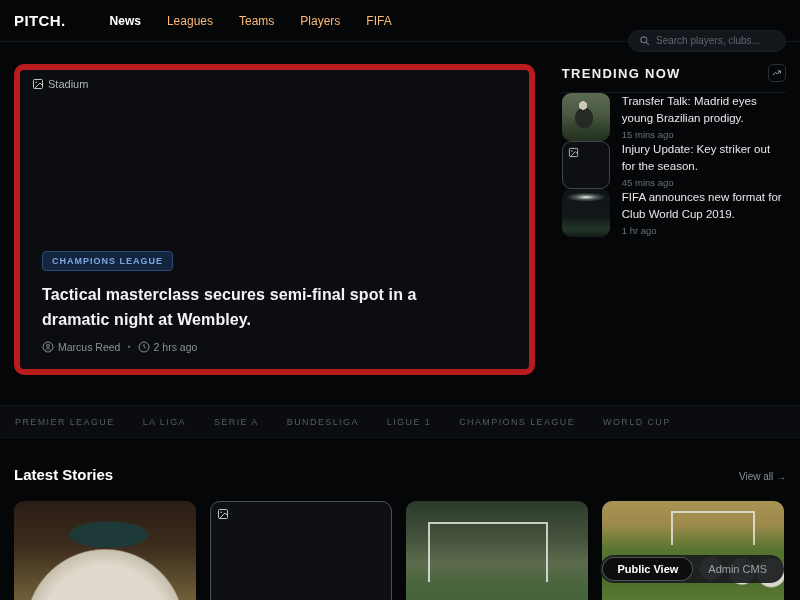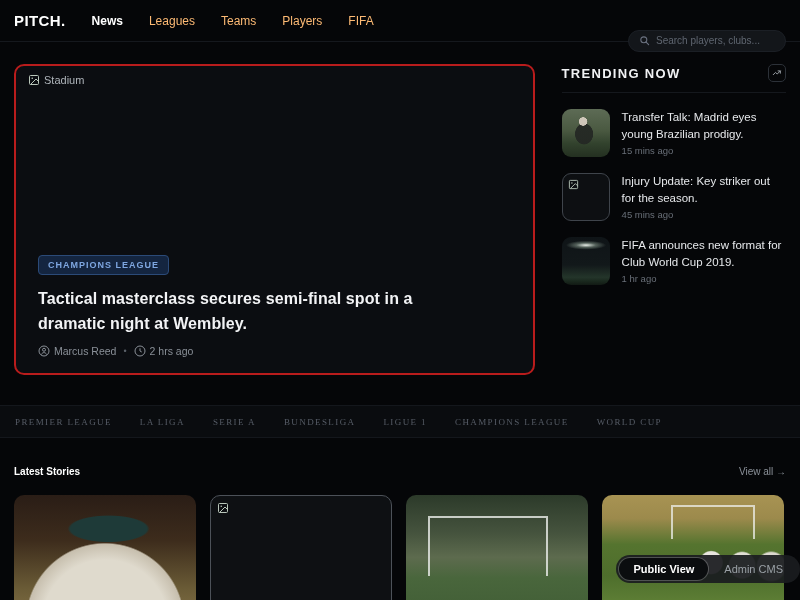--- a/index.html
+++ b/index.html
@@ -9,40 +9,40 @@
     font-family:"Liberation Sans", sans-serif;
     position:relative;
   }
 
   
   .topbar {
     height:42px; display:flex; align-items:center;
     padding:0 14px; border-bottom:1px solid #15181d;
   }
   .brand { font-size:15px; font-weight:700; color:#fff; letter-spacing:0.4px; cursor:pointer; }
-  .nav { display:flex; gap:26px; margin-left:26px; }
+  .nav { display:flex; gap:26px; margin-left:44px; }
   .nav a { font-size:12px; color:#fdba74; text-decoration:none; cursor:pointer; }
   .nav a.active { color:#fff; font-weight:600; }
   .search {
     margin-left:auto; width:158px; height:22px;
     background:#13161a; border:1px solid #1b1f25; border-radius:999px;
     display:flex; align-items:center; gap:6px; padding:0 10px;margin-top:40px;
   }
   .search input {
     background:transparent; border:none; outline:none; width:100%;
     font-size:10px; color:#aeb4bc; font-family:"Liberation Sans", sans-serif;
   }
   .search input::placeholder { color:#5f6670; }
 
   
   .main-row { display:flex; padding:22px 14px 0 14px; gap:27px; }
 
   .hero {
     width:568px; height:311px; background:#0b0d11;
-    border:2px solid #b91c1c; border-radius:10px;
+    border:6px solid #b91c1c; border-radius:10px;
     position:relative; overflow:hidden; cursor:pointer;
   }
   .hero-alt {
     position:absolute; top:8px; left:12px;
     display:flex; align-items:center; gap:4px;
     font-size:11px; color:#aeb4ba;
   }
   .hero-content { position:absolute; left:22px; right:60px; bottom:16px; }
   .badge {
     display:inline-block; font-size:9px; font-weight:700; letter-spacing:1px;
@@ -64,21 +64,21 @@
   .trending { width:245px; }
   .trending-head {
     display:flex; align-items:center; justify-content:space-between;
     padding-bottom:10px; border-bottom:1px solid #15181d;
   }
   .trending-title { font-size:13px; font-weight:700; letter-spacing:1.3px; color:#f1f2f4; }
   .trend-ic {
     width:18px; height:18px; border:1px solid #2c3138; border-radius:5px;
     display:flex; align-items:center; justify-content:center; cursor:pointer;
   }
-  .trend-item { display:flex; gap:12px; margin-top:16px; cursor:pointer; }
+  .trend-item { display:flex; gap:12px; cursor:pointer; }
   .thumb {
     width:48px; height:48px; border-radius:9px; flex:none; overflow:hidden; position:relative;
   }
   .thumb-player {
     background:
       radial-gradient(circle at 44% 26%, rgba(214,204,192,0.95) 0 9%, transparent 10%),
       radial-gradient(ellipse 26% 30% at 46% 52%, rgba(36,40,36,0.95) 0 70%, transparent 75%),
       linear-gradient(to bottom, #5d6b55 0%, #4a5941 45%, #32422d 72%, #243021 100%);
   }
   .thumb-broken { background:#0d0f12; border:1px solid #3f444b; }
@@ -89,30 +89,30 @@
       linear-gradient(to bottom, #0f1417 0%, #12181a 58%, #24352a 84%, #1a281e 92%, #121a14 100%);
   }
   .trend-text { min-width:0; }
   .trend-item-title { font-size:11.5px; line-height:1.45; color:#e6e8eb; font-weight:500; }
   .trend-time { margin-top:3px; font-size:9.5px; color:#696f78; }
 
   
   .ticker {
     margin-top:30px; height:33px; background:#0a0c0f;
     border-top:1px solid #14171c; border-bottom:1px solid #14171c;
-    display:flex; align-items:center; gap:28px; padding:0 15px;font-family:Liberation Serif, serif;
+    display:flex; align-items:center; gap:28px; padding:0 15px;
   }
   .ticker span {
     font-size:9px; letter-spacing:1.4px; color:#565c66; cursor:pointer; white-space:nowrap;
   }
 
   
   .latest { padding:0 14px; margin-top:28px; }
   .latest-head { display:flex; align-items:baseline; justify-content:space-between; }
-  .latest-title { font-size:10px; font-weight:700; color:#fff; }
+  .latest-title { font-size:15px; font-weight:700; color:#fff; }
   .view-all { font-size:10px; color:#8a9098; cursor:pointer; }
   .cards { display:flex; gap:14px; margin-top:18px; }
   .card {
     width:182px; height:130px; border-radius:10px; position:relative;
     overflow:hidden; cursor:pointer; flex:none;
   }
   .card-ball {
     background:
       radial-gradient(ellipse 30% 14% at 52% 26%, #1e3a38 0 70%, transparent 75%),
       radial-gradient(circle at 50% 98%, #dfdacd 0 40%, #c7bfae 50%, transparent 51%),
@@ -131,21 +131,21 @@
     background:
       radial-gradient(circle at 60% 52%, #e8e5de 0 8.5%, transparent 9.5%),
       radial-gradient(circle at 77% 54%, #e1ded5 0 8%, transparent 9%),
       radial-gradient(circle at 93% 55%, #dcd8cf 0 7.5%, transparent 8.5%),
       linear-gradient(to bottom, #a89353 0%, #9c8a4c 18%, #55742f 38%, #4e6e2c 62%, #5d7e35 82%, #55742f 100%);
   }
   .card-training .goal-frame { left:38%; top:8%; width:46%; height:26%; border-color:rgba(238,239,236,0.75); }
 
   
   .switcher {
-    position:absolute; right:0; bottom:17px;
+    position:absolute; right:16px; bottom:17px;
     background:rgba(26,28,31,0.93); border-radius:999px;
     display:flex; align-items:center; padding:3px; gap:2px;
   }
   .switch-opt {
     font-size:11px; padding:5px 14px; border-radius:999px; color:#9aa0a6; cursor:pointer; white-space:nowrap;
   }
   .switch-opt.active {
     background:#0b0d0f; color:#fff; font-weight:600;
     box-shadow:0 0 0 1px rgba(255,255,255,0.22);
   }

